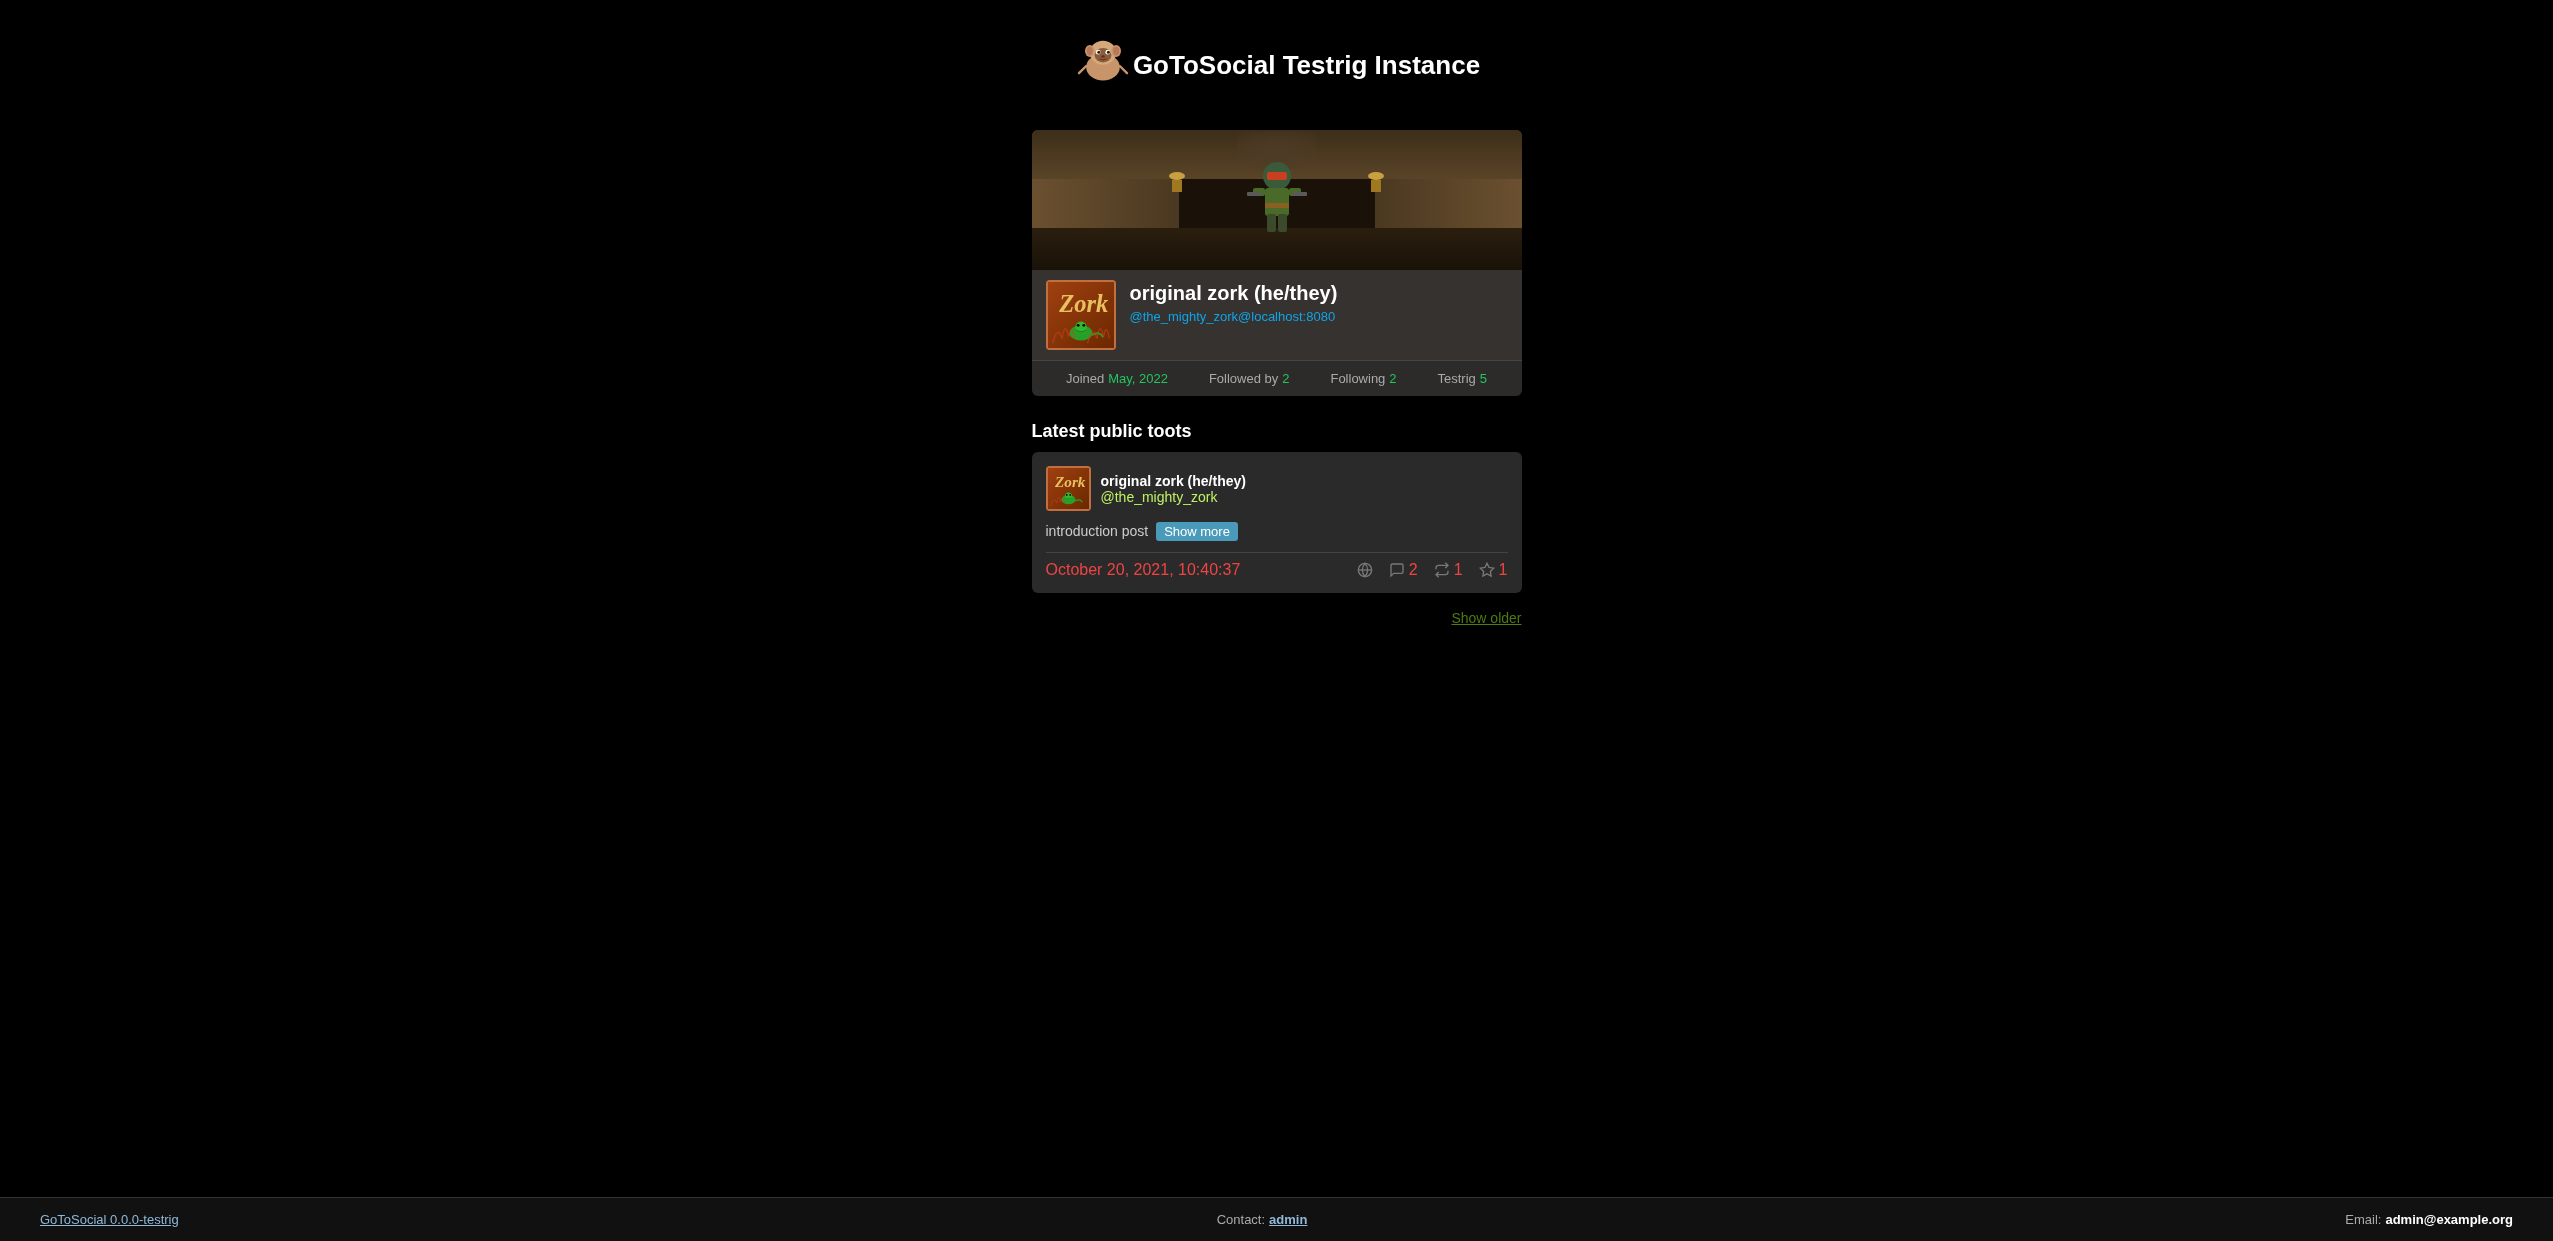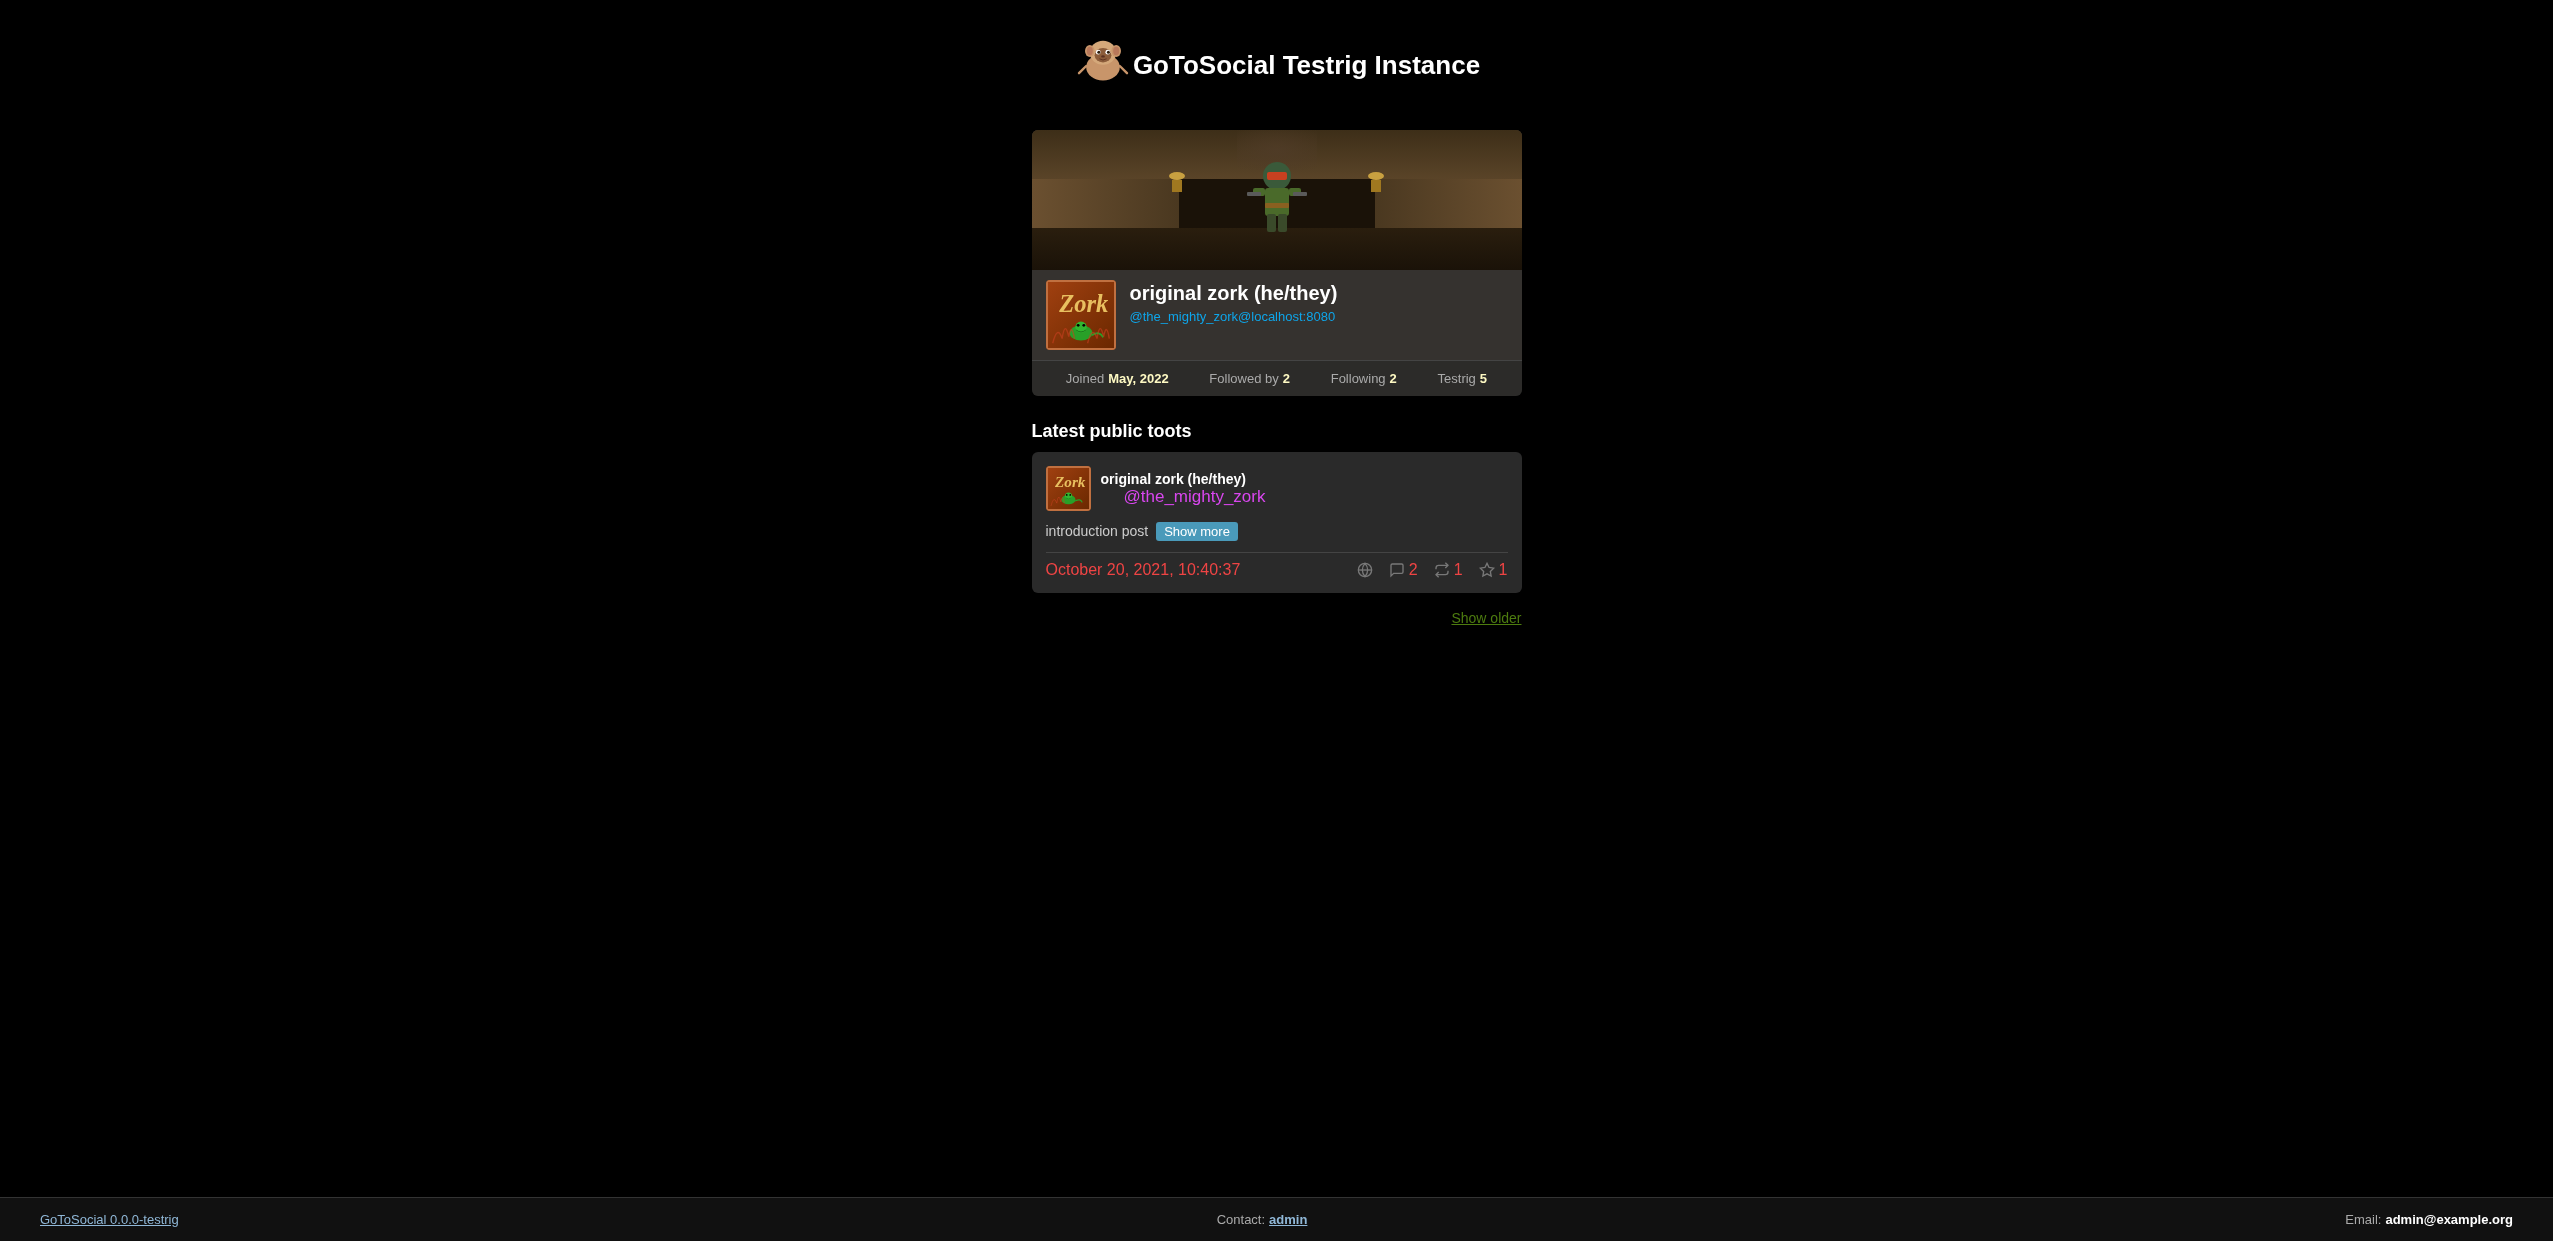--- a/index.html
+++ b/index.html
@@ -236,22 +236,22 @@
       border-top: 1px solid #444;
     }
 
     .profile-stats .stat-item {
       display: flex;
       align-items: center;
       gap: 4px;
     }
 
     .profile-stats .stat-bold {
-      color: #fef9c3;
-      font-weight: bold;
+      color: #22c55e;
+      font-weight: normal;
     }
 
     
     .section-title {
       width: 490px;
       font-size: 18px;
       font-weight: bold;
       color: #fff;
       margin-bottom: 10px;
       margin-top: 5px;
@@ -292,23 +292,22 @@
       flex-direction: column;
     }
 
     .toot-author-name {
       color: #fff;
       font-size: 14px;
       font-weight: bold;
     }
 
     .toot-author-handle {
-      color: #d946ef;
-      font-size: 17px;
-      margin-left: 23px;
+      color: #bef264;
+      font-size: 14px;
     }
 
     .toot-content {
       color: #ccc;
       font-size: 14px;
       margin-bottom: 10px;
       line-height: 1.5;
     }
 
     .toot-content .show-more-btn {

